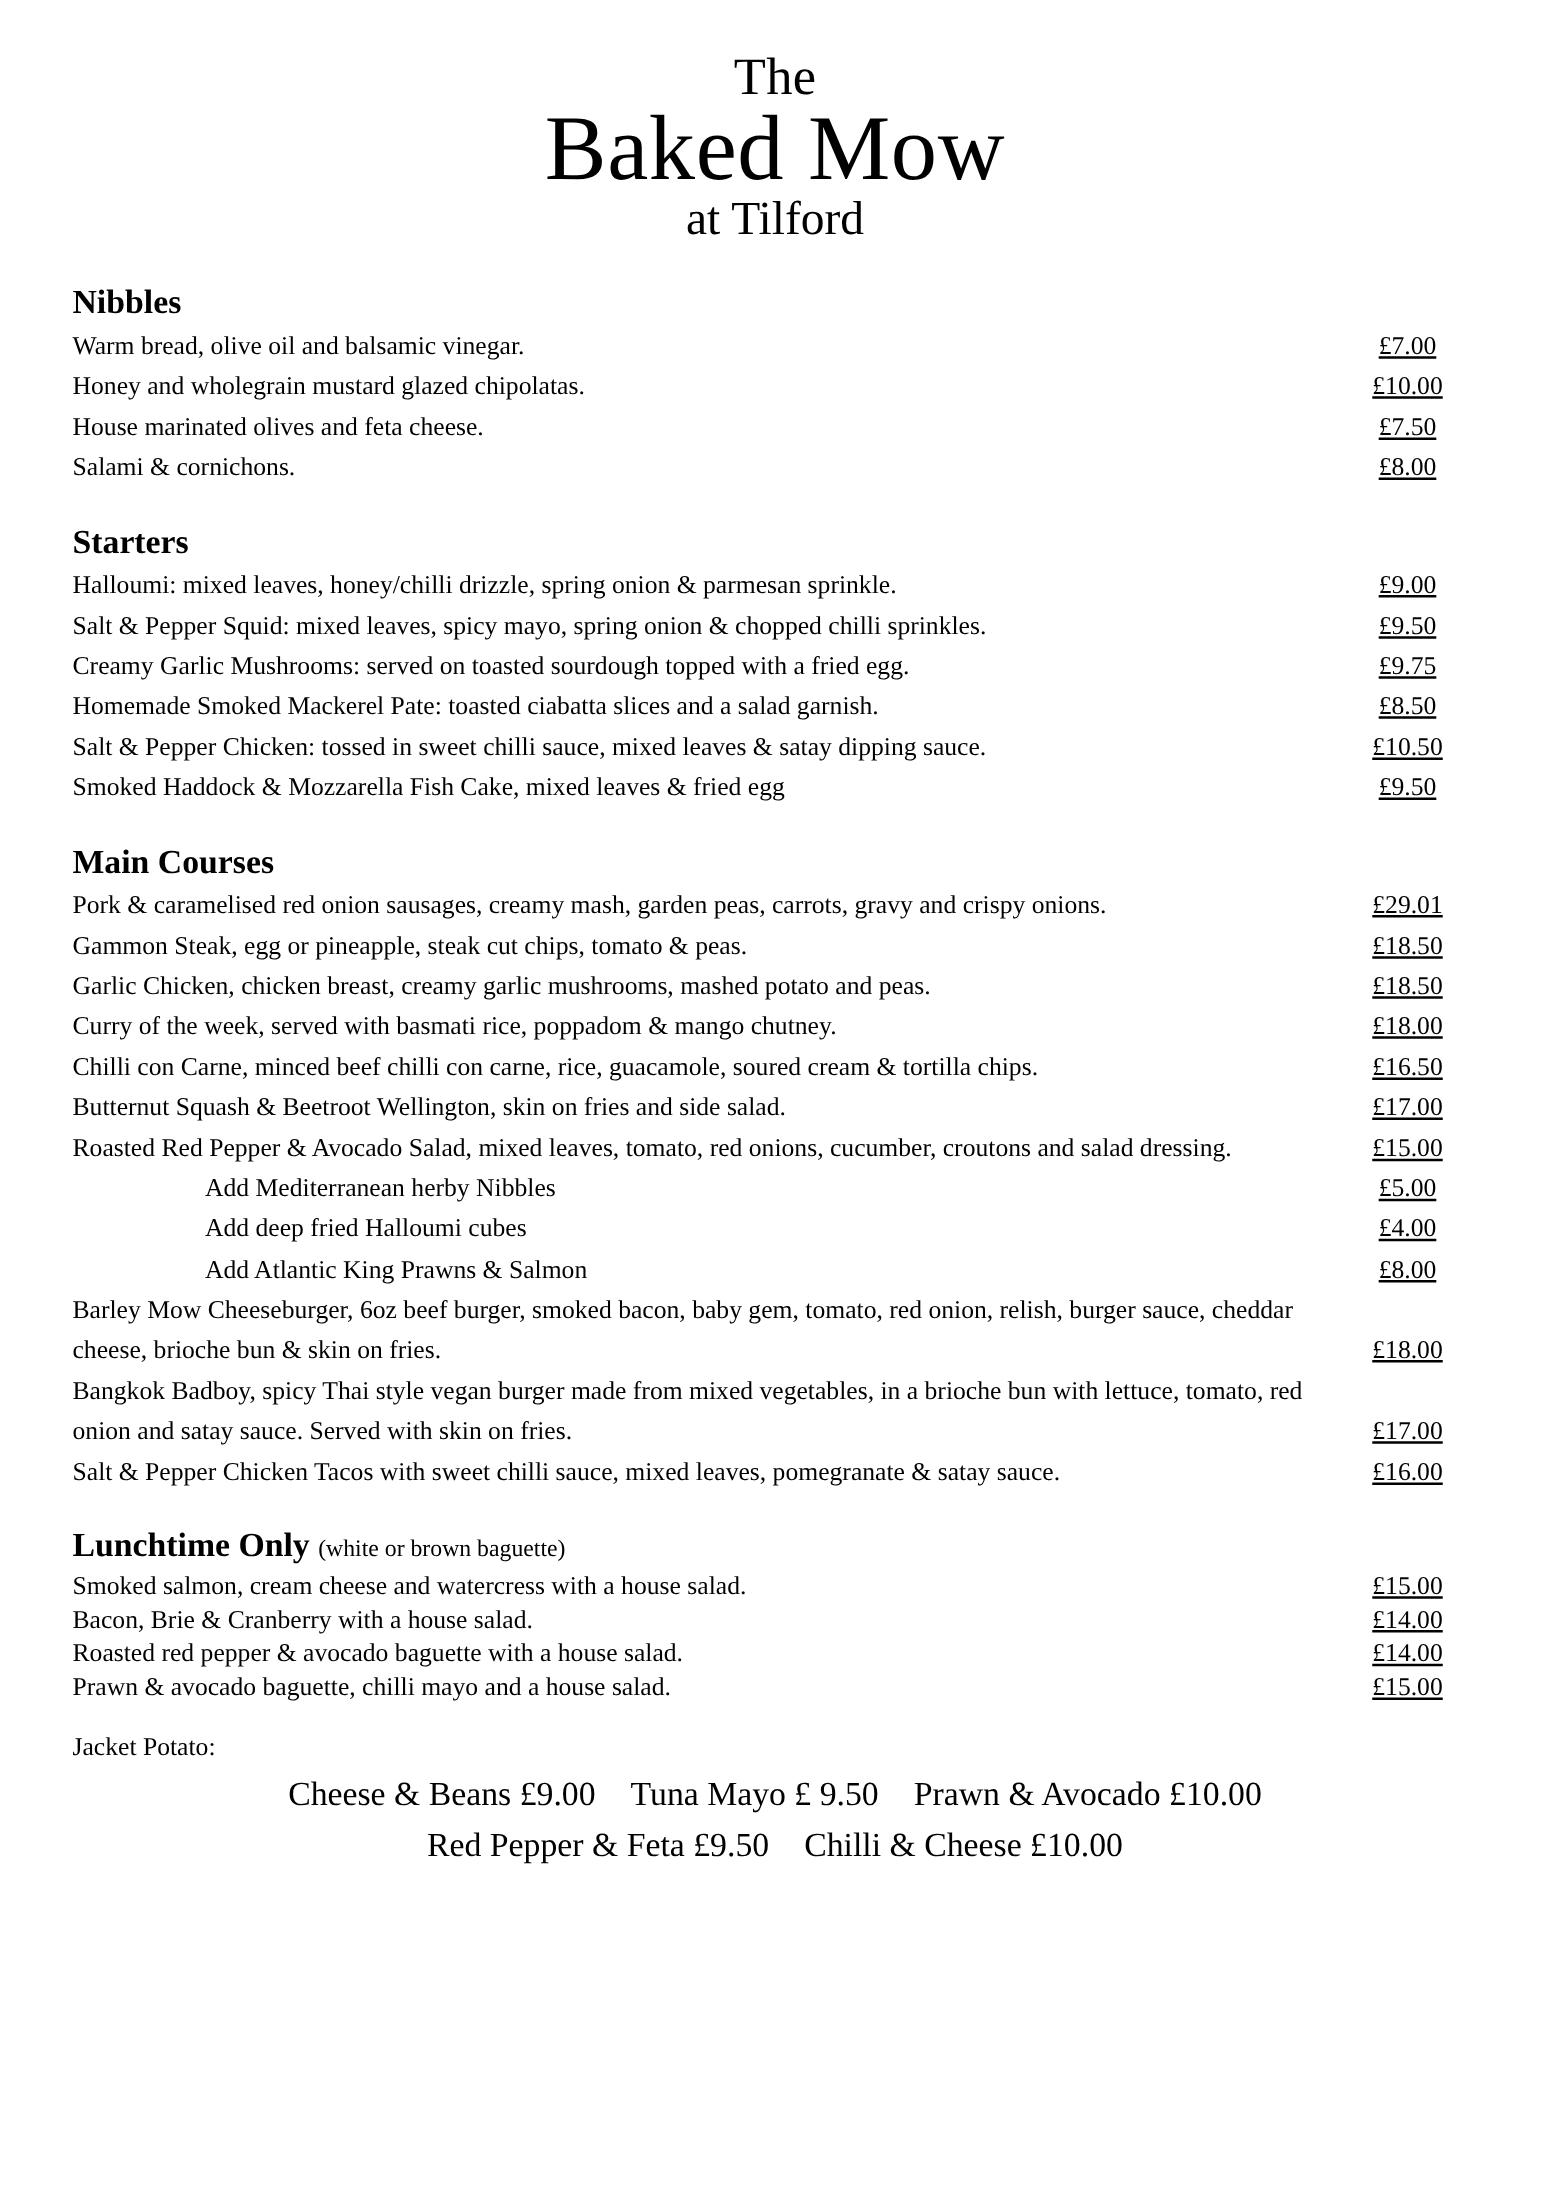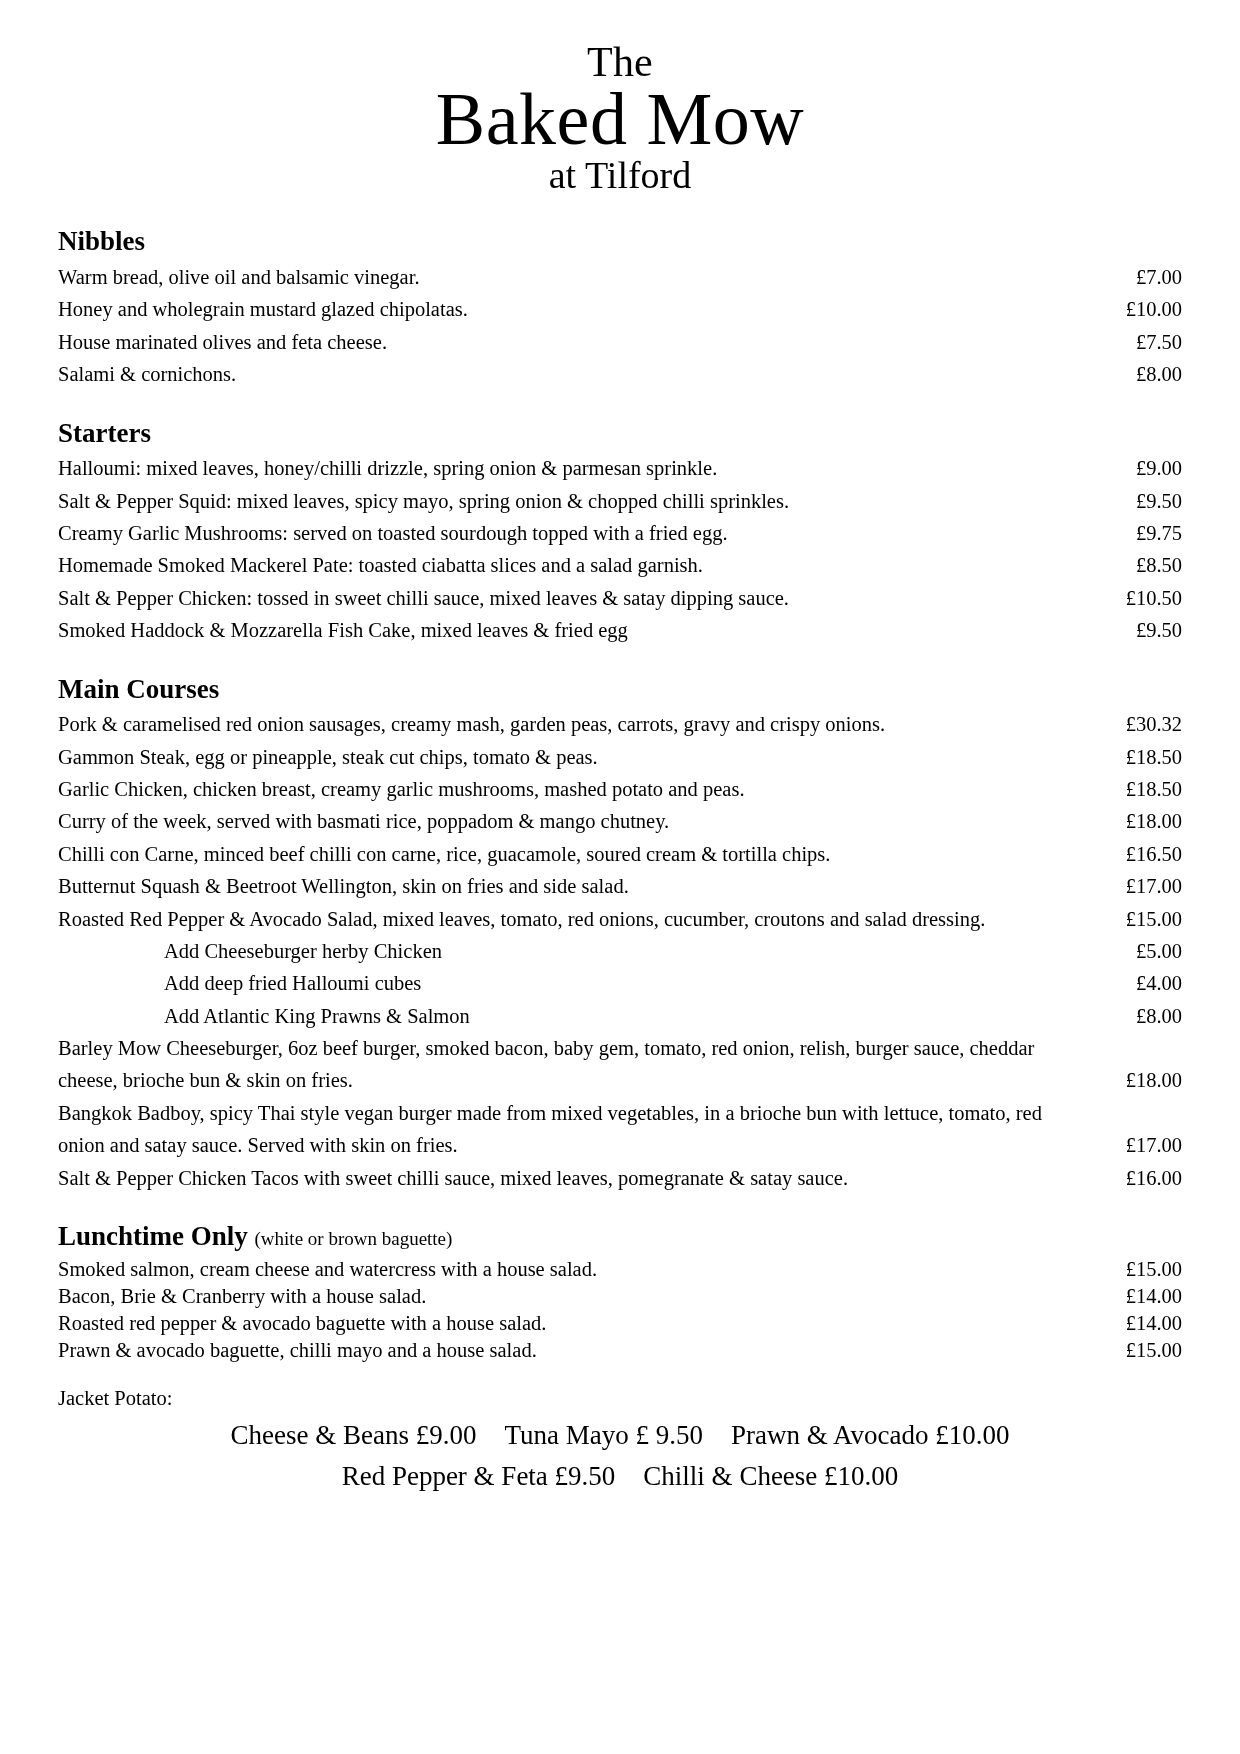--- a/index.html
+++ b/index.html
@@ -72,22 +72,23 @@
     vertical-align: top;
     font-size: 20.5px;
     line-height: 1.58;
     padding: 0;
   }
   .rows td.desc {
     padding-right: 16px;
   }
   .rows td.price {
     width: 112px;
-    text-align: right;
+    text-align: center;
     white-space: nowrap;
+    text-decoration: underline;
   }
   .rows.compact td {
     line-height: 1.32;
   }
   .rows td.desc.indent {
     padding-left: 106px;
   }
 
   
   .wraprow .desc {
@@ -176,21 +177,21 @@
             </tr>
           </tbody>
         </table>
       </div>
       <div class="section">
         <div class="section-head"><span>Main Courses</span></div>
         <table class="rows">
           <tbody>
             <tr>
               <td class="desc">Pork &amp; caramelised red onion sausages, creamy mash, garden peas, carrots, gravy and crispy onions.</td>
-              <td class="price">£30.32</td>
+              <td class="price">£29.01</td>
             </tr>
             <tr>
               <td class="desc">Gammon Steak, egg or pineapple, steak cut chips, tomato &amp; peas.</td>
               <td class="price">£18.50</td>
             </tr>
             <tr>
               <td class="desc">Garlic Chicken, chicken breast, creamy garlic mushrooms, mashed potato and peas.</td>
               <td class="price">£18.50</td>
             </tr>
             <tr>
@@ -203,21 +204,21 @@
             </tr>
             <tr>
               <td class="desc">Butternut Squash &amp; Beetroot Wellington, skin on fries and side salad.</td>
               <td class="price">£17.00</td>
             </tr>
             <tr class="wraprow">
               <td class="desc">Roasted Red Pepper &amp; Avocado Salad, mixed leaves, tomato, red onions, cucumber, croutons and salad dressing.</td>
               <td class="price" style="vertical-align: bottom;">£15.00</td>
             </tr>
             <tr>
-              <td class="desc indent">Add Cheeseburger herby Chicken</td>
+              <td class="desc indent">Add Mediterranean herby Nibbles</td>
               <td class="price">£5.00</td>
             </tr>
             <tr>
               <td class="desc indent">Add deep fried Halloumi cubes</td>
               <td class="price">£4.00</td>
             </tr>
             <tr>
               <td class="desc indent">Add Atlantic King Prawns &amp; Salmon</td>
               <td class="price">£8.00</td>
             </tr>

